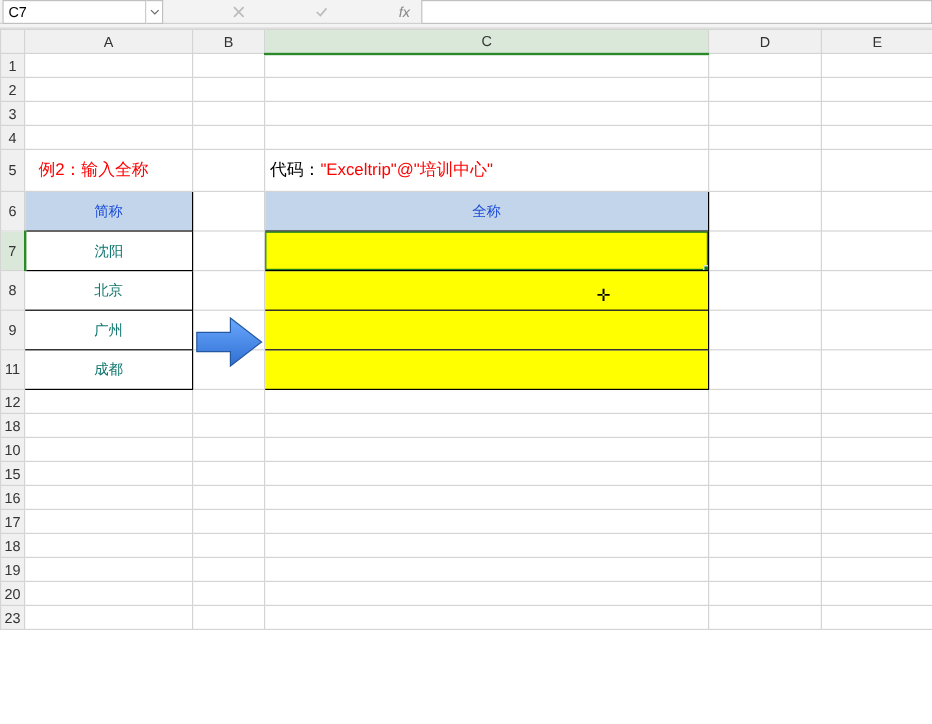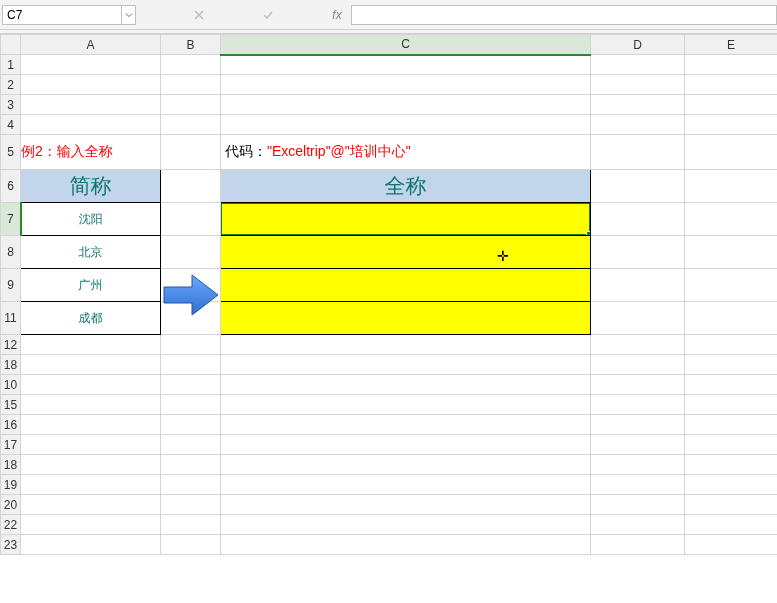--- a/index.html
+++ b/index.html
@@ -9,21 +9,21 @@
     font-size: 12px;
     background: #fff;
     overflow: hidden;
     width: 777px;
     height: 603px;
   }
   
   .top-bar {
     display: flex;
     align-items: center;
-    height: 30px;
+    height: 20px;
     border-bottom: 1px solid #d0d0d0;
     background: #f3f3f3;
   }
   .name-box {
     width: 120px;
     height: 20px;
     margin: 2px 0 2px 2px;
     background: #fff;
     border: 1px solid #c0c0c0;
     display: flex;
@@ -110,26 +110,26 @@
   col.cA  { width: 140px; }
   col.cB  { width: 60px; }
   col.cC  { width: 370px; }
   col.cD  { width: 94px; }
   col.cE  { width: 93px; }
   
   tr.r-default td, tr.r-default th { height: 20px; }
   tr.r-tall td, tr.r-tall th { height: 33px; }
   tr.r-tall2 td, tr.r-tall2 th { height: 35px; }
   
-  .red-text { color: #ff0000; font-size: 14px; text-align: left; padding-left: 0; }
+  .red-text { color: #ff0000; font-size: 14px; text-align: left; padding-left: 11px; }
   .hdr-cell {
     background: #c3d5ea !important;
     border: 1px solid #000 !important;
-    font-size: 21px;
-    color: #0f766e;
+    font-size: 12px;
+    color: #1d4ed8;
   }
   .abbr-cell {
     border: 1px solid #000 !important;
     font-size: 12px;
     color: #0f766e;
   }
   .yellow-cell {
     background: #ffff00 !important;
     border: 1px solid #000 !important;
   }
@@ -375,28 +375,20 @@
         </tr>
         <tr class="r-default">
           <th>20</th>
           <td></td>
           <td></td>
           <td></td>
           <td></td>
           <td></td>
         </tr>
         <tr class="r-default">
-          <th>22</th>
-          <td></td>
-          <td></td>
-          <td></td>
-          <td></td>
-          <td></td>
-        </tr>
-        <tr class="r-default">
           <th>23</th>
           <td></td>
           <td></td>
           <td></td>
           <td></td>
           <td></td>
         </tr>
       </tbody>
   </table>
 

